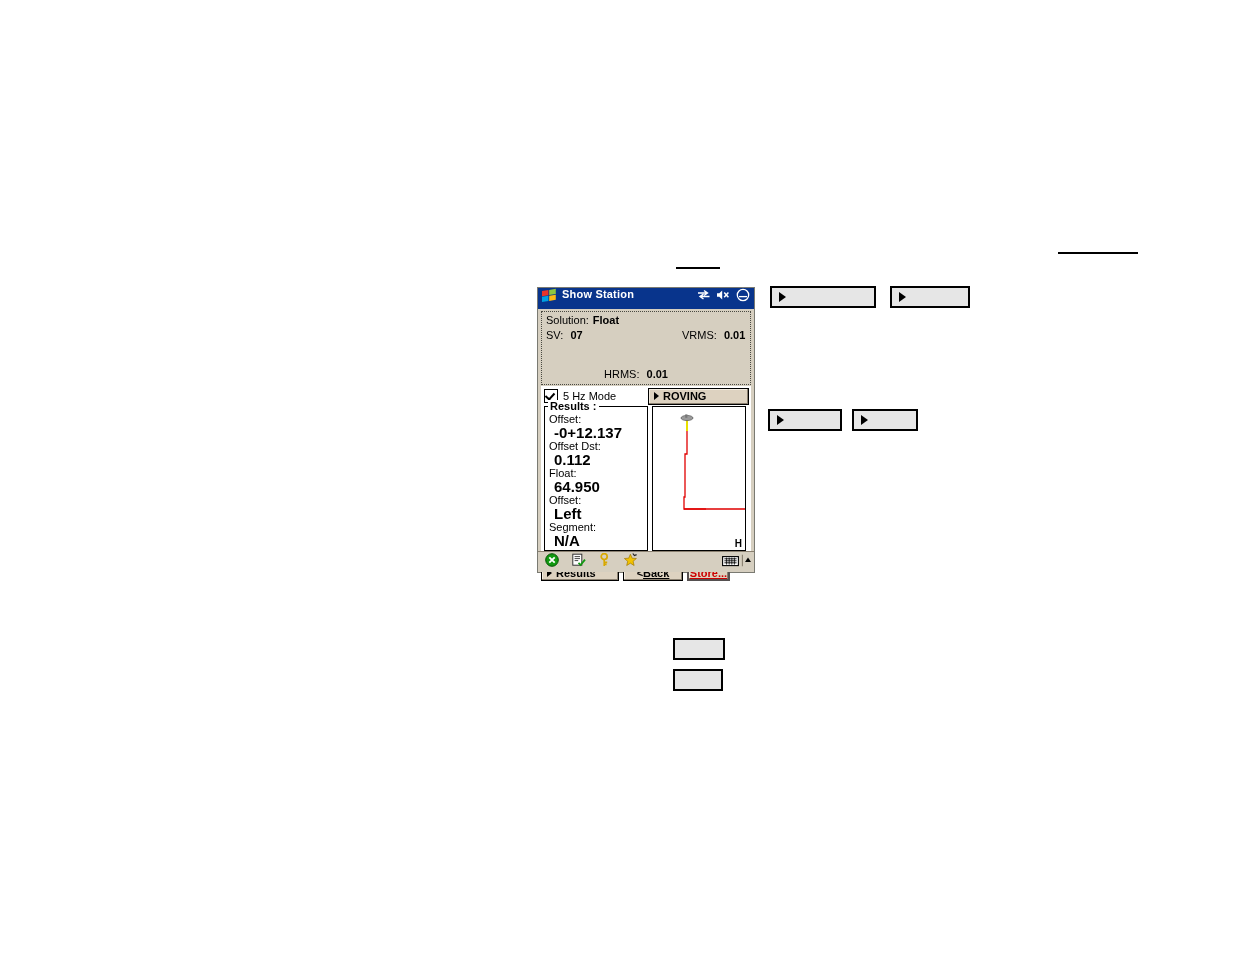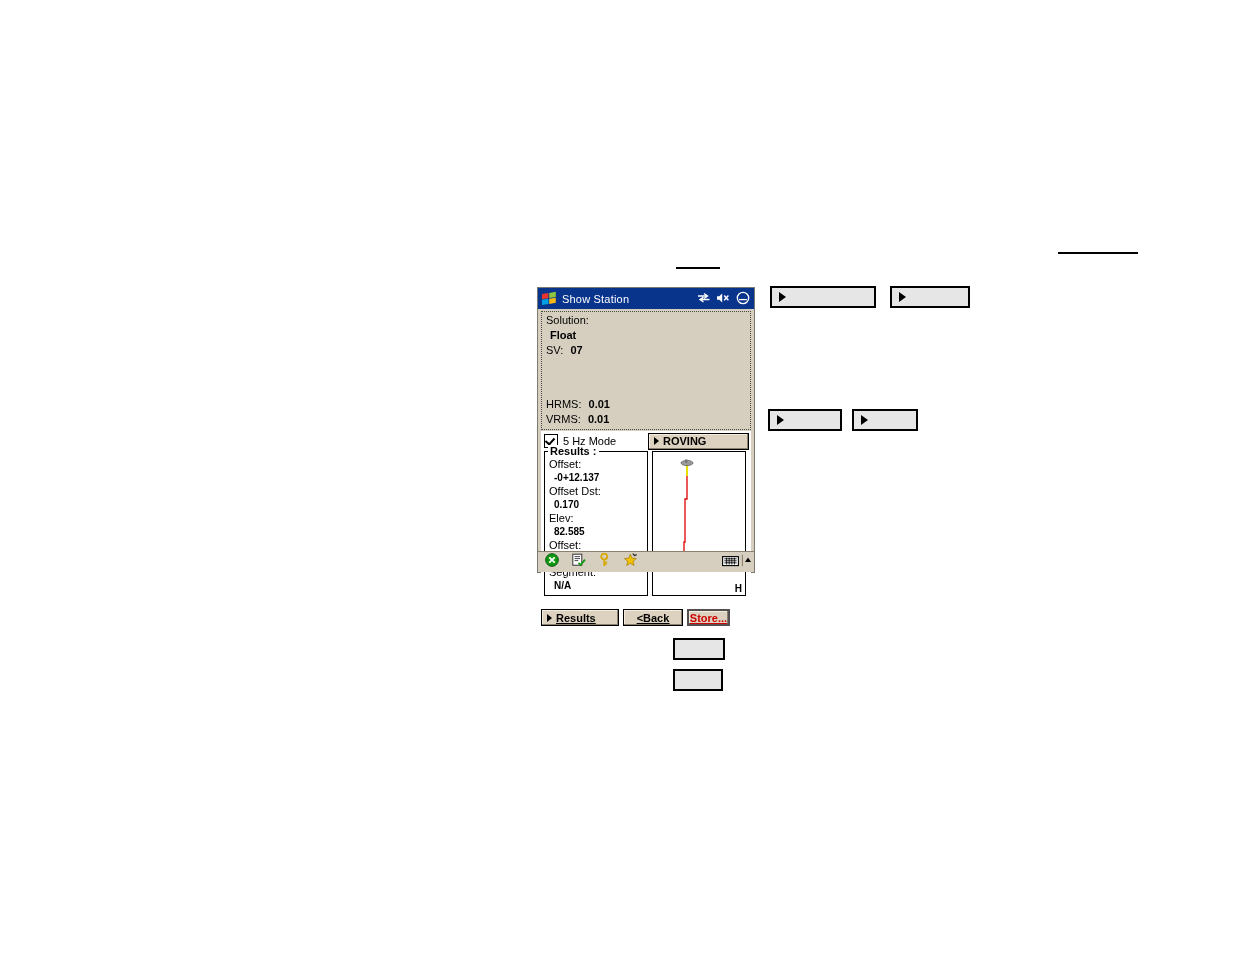--- a/index.html
+++ b/index.html
@@ -53,24 +53,24 @@
     box-sizing: border-box;
     border: 1px solid #7a7a72;
     background: #d6cfc0;
   }
 
   
   .titlebar {
     height: 21px;
     background: #08348c;
     display: flex;
-    align-items: center;
+    align-items: flex-start;
     color: #ffffff;
     font-size: 11px;
-    font-weight: normal;
+    font-weight: bold;
     padding: 0 4px 0 3px;
     box-sizing: border-box;
   }
   .win-logo {
     width: 16px; height: 15px;
     margin-right: 5px;
     position: relative;
     flex: none;
   }
   .titlebar .title { letter-spacing: 0.2px; white-space: nowrap; }
@@ -84,21 +84,21 @@
   
   .solpanel {
     margin: 2px 3px 1px 3px;
     border: 1px dotted #4a4a42;
     background: #d6cfc0;
     padding: 1px 4px 2px 4px;
     font-size: 11px;
     color: #000000;
     line-height: 15px;
   }
-  .solrow { white-space: nowrap; display: flex; flex-direction: column; }
+  .solrow { white-space: nowrap; display: flex; }
   .solrow .lbl { font-weight: normal; }
   .solrow .val { font-weight: bold; margin-left: 4px; }
   .sp-sv  { width: 58px; }
   .sp-hr  { width: 78px; margin-top: 39px; }
 
   
   .content {
     background: #ffffff;
     margin: 0 3px;
     height: 174px;
@@ -180,21 +180,21 @@
     font-weight: bold;
     color: #000000;
   }
   .field { margin-bottom: 0px; }
   .field .fl {
     font-size: 11px;
     color: #000000;
     line-height: 13px;
   }
   .field .fv {
-    font-size: 10px;
+    font-size: 15px;
     font-weight: bold;
     color: #000000;
     line-height: 14px;
     padding-left: 5px;
   }
 
   
   .mappane {
     position: relative;
     width: 94px;
@@ -212,21 +212,20 @@
     font-weight: bold;
     color: #000000;
   }
 
   
   .cmdbar {
     display: flex;
     align-items: flex-start;
     padding: 4px 3px 3px 3px;
     gap: 4px;
-    text-decoration: underline;
   }
   .cbtn {
     height: 17px;
     border: 1px solid #000000;
     background: #ddd2c0;
     box-shadow: inset -1px -1px 0 #8a8070, inset 1px 1px 0 #f3ece0;
     display: flex;
     align-items: center;
     justify-content: center;
     font-size: 11px;
@@ -359,25 +358,25 @@
 
       <div class="groupbox">
         <span class="grouplabel">Results :</span>
 
         <div class="field">
           <div class="fl">Offset:</div>
           <div class="fv">-0+12.137</div>
         </div>
         <div class="field">
           <div class="fl">Offset Dst:</div>
-          <div class="fv">0.170</div>
+          <div class="fv">0.112</div>
         </div>
         <div class="field">
-          <div class="fl">Elev:</div>
-          <div class="fv">82.585</div>
+          <div class="fl">Float:</div>
+          <div class="fv">64.950</div>
         </div>
         <div class="field">
           <div class="fl">Offset:</div>
           <div class="fv">Left</div>
         </div>
         <div class="field">
           <div class="fl">Segment:</div>
           <div class="fv">N/A</div>
         </div>
       </div>

